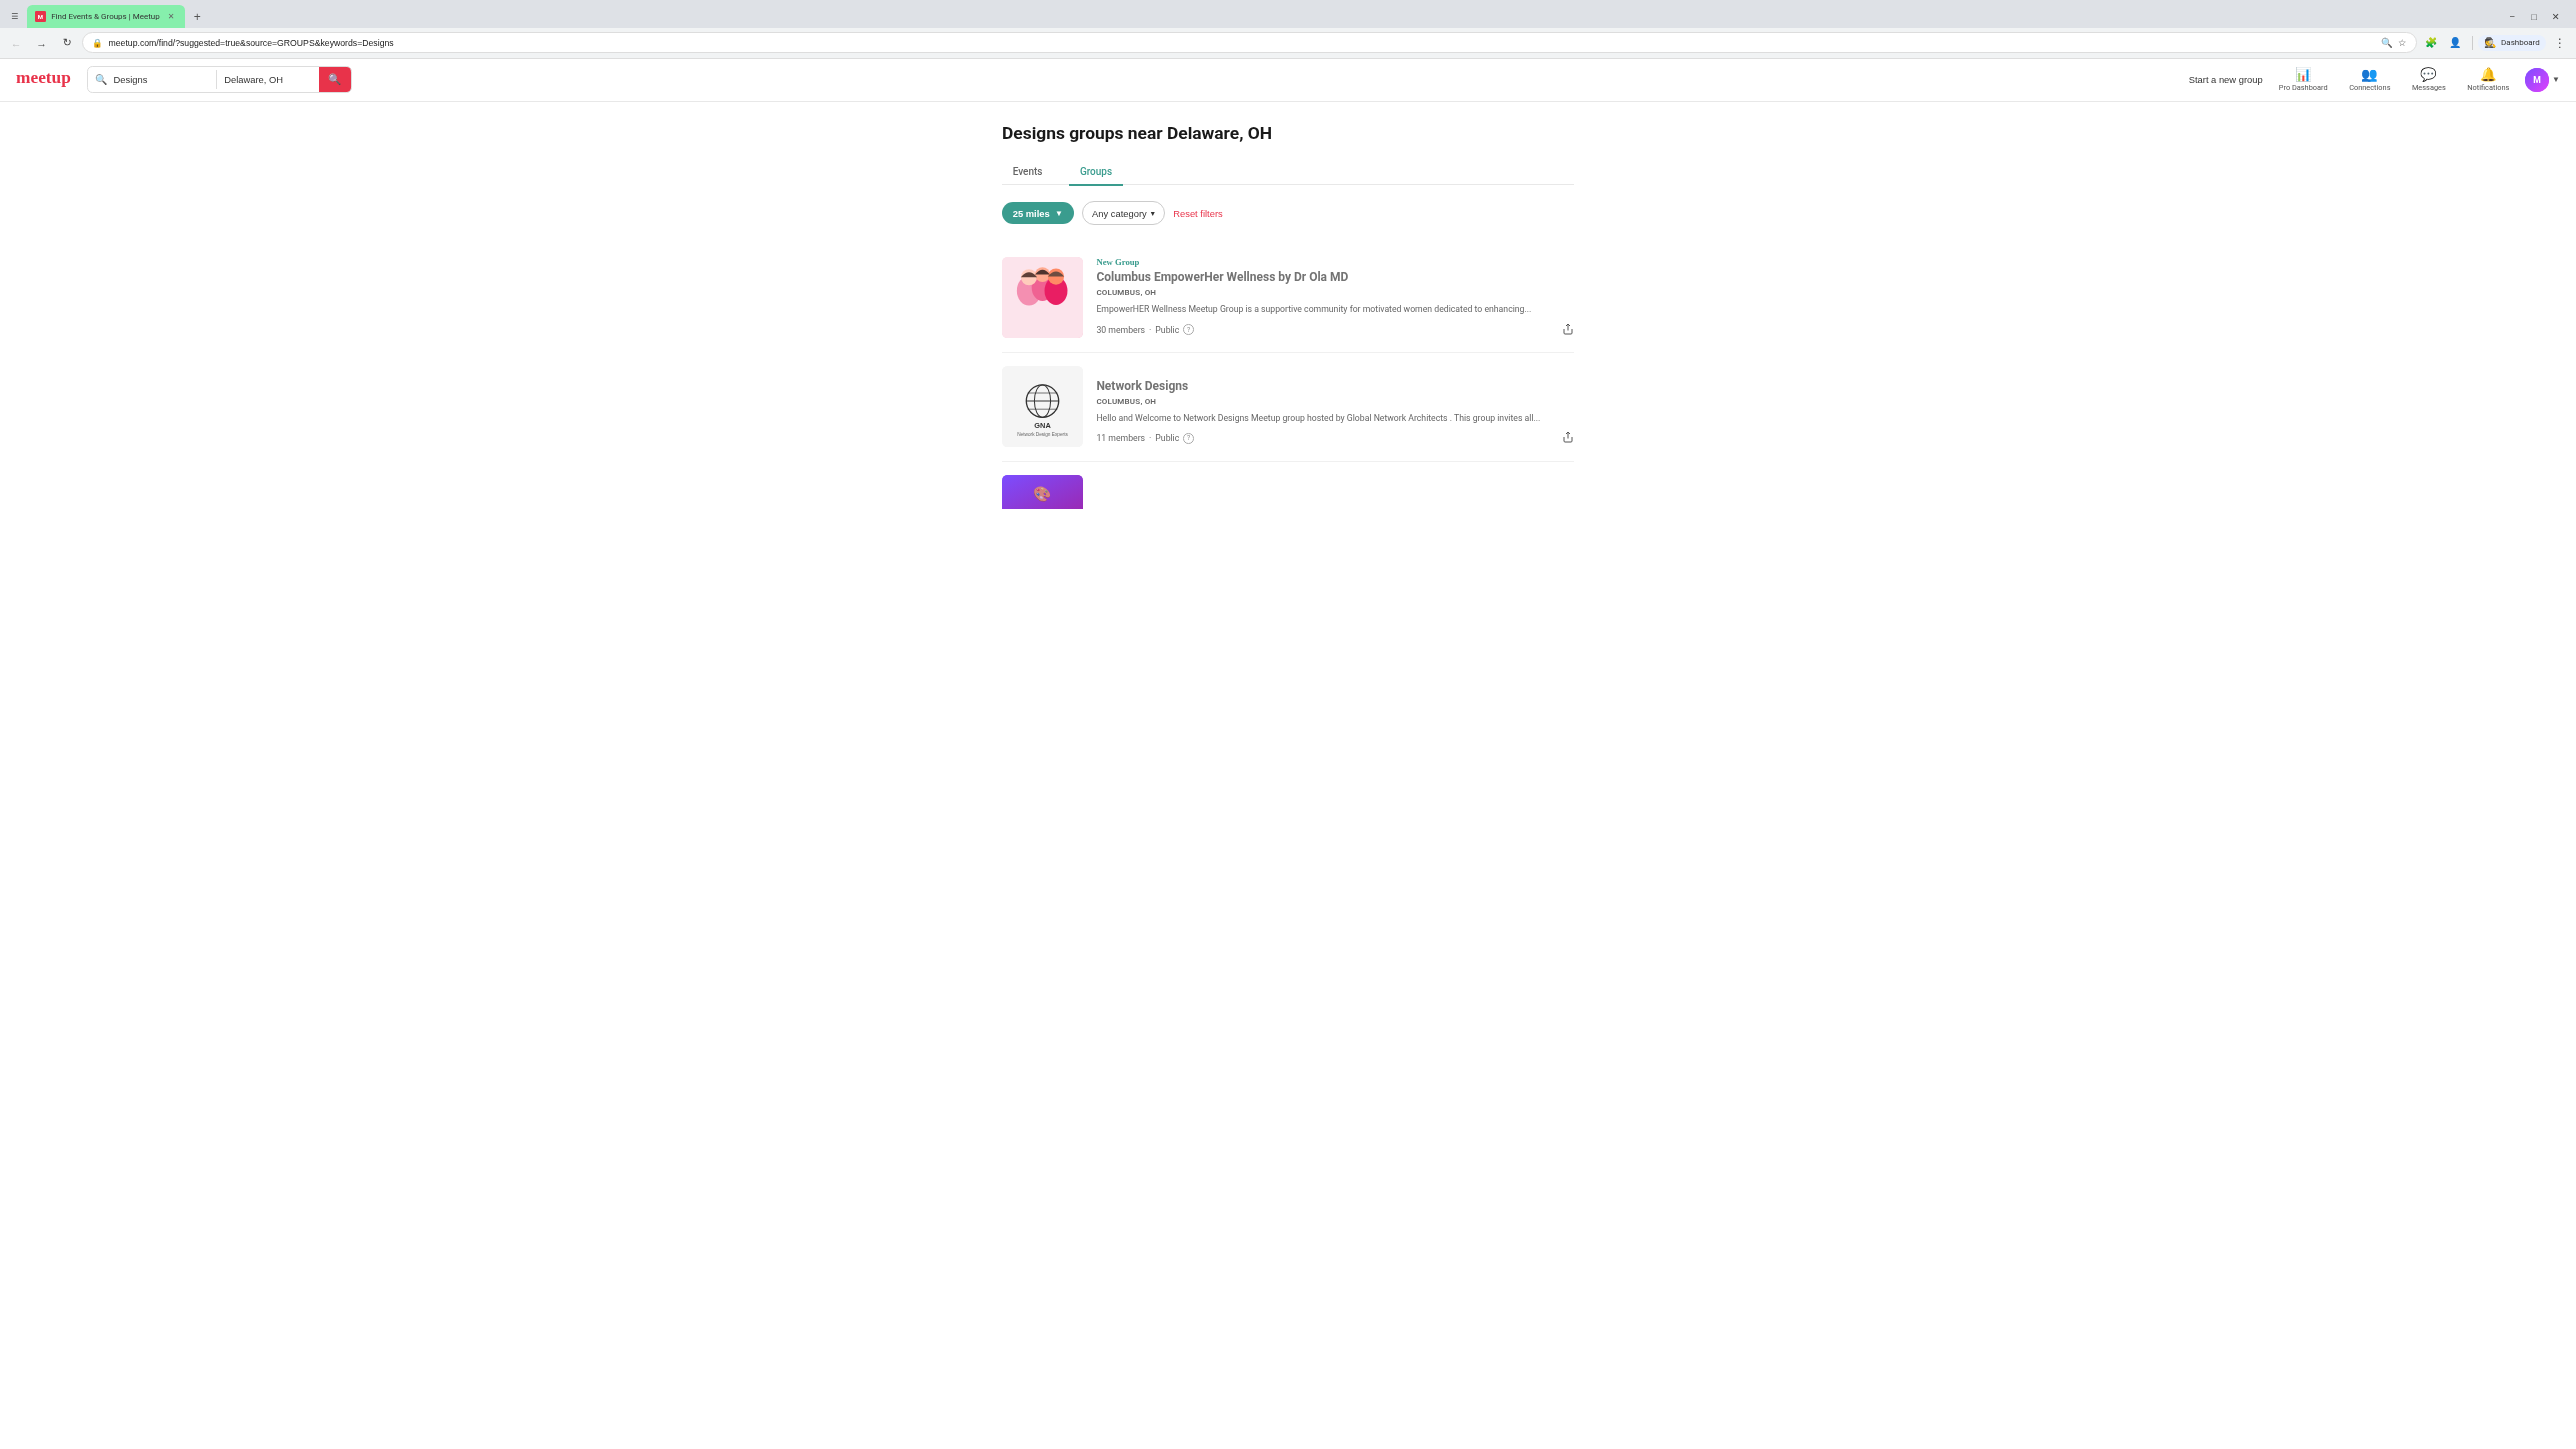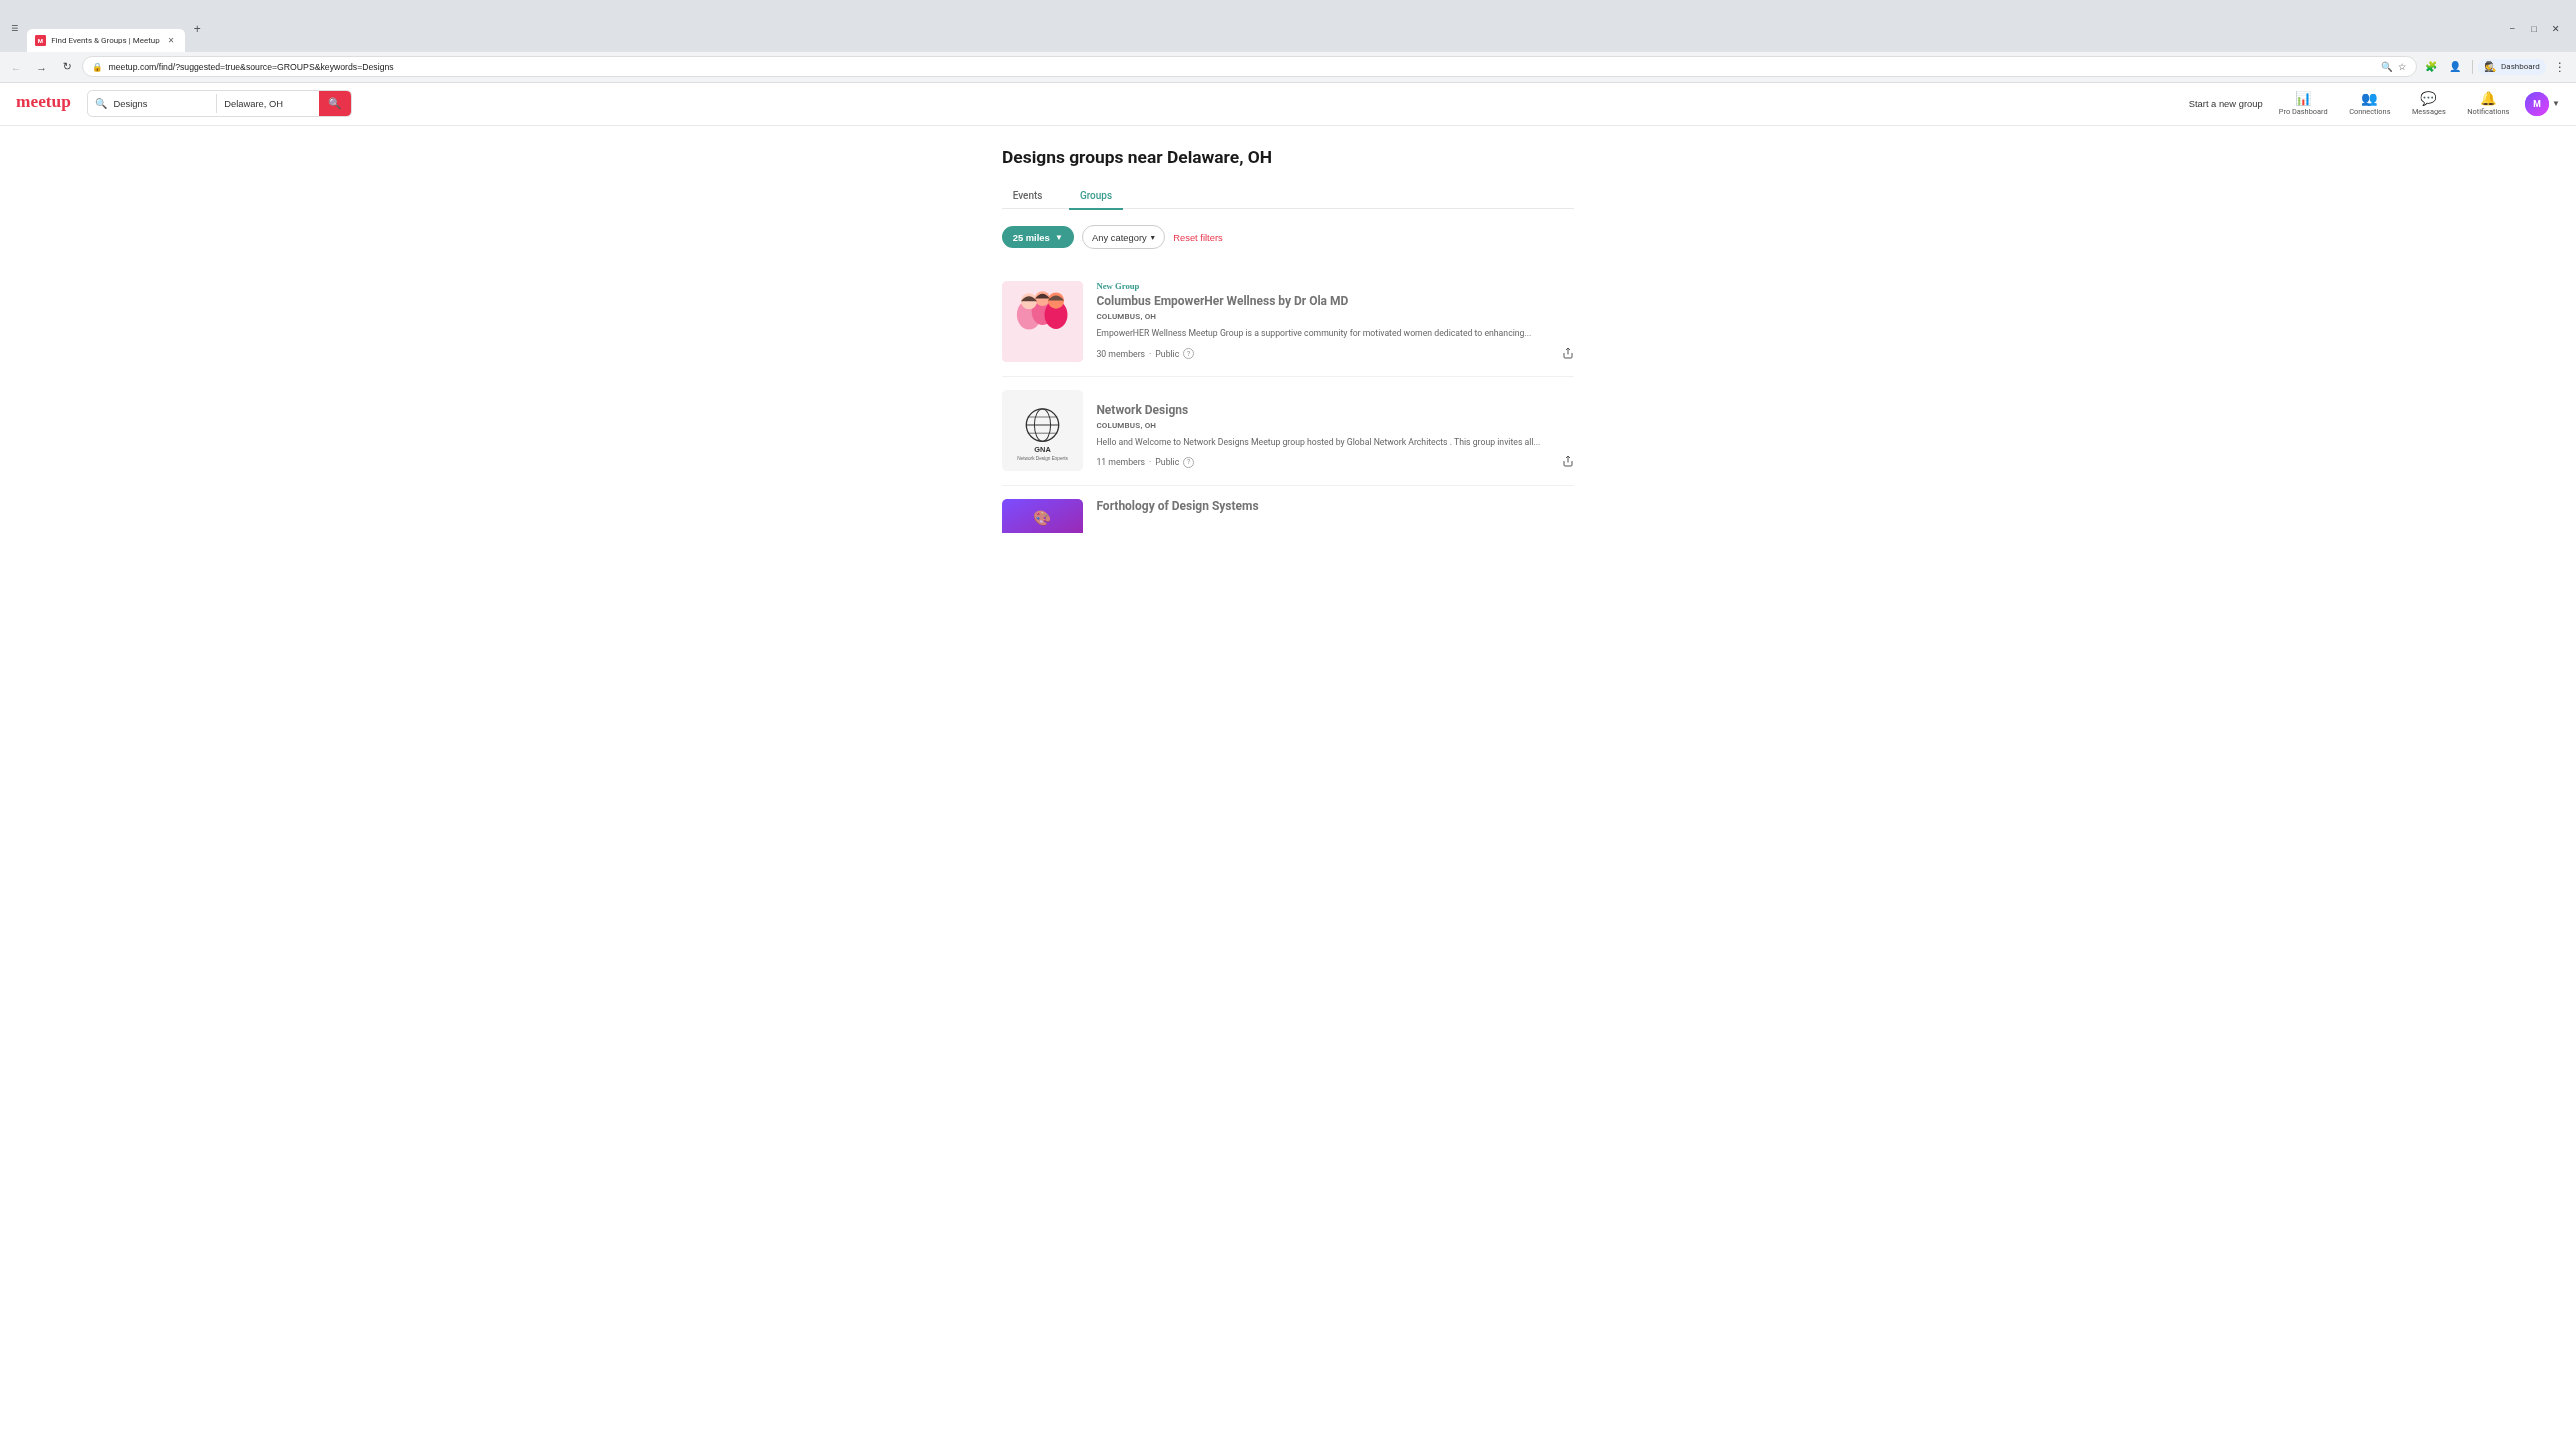--- a/index.html
+++ b/index.html
@@ -21,29 +21,28 @@
       width: 19px; height: 19px;
       border-radius: 50%;
       border: none;
       background: transparent;
       cursor: pointer;
       display: flex; align-items: center; justify-content: center;
       font-size: 8px; color: #444;
     }
     .tab {
       display: flex; align-items: center; gap: 5.4px;
-      background: #ffffff;
+      background: #86efac;
       border-radius: 5.4px 5.4px 0 0;
       padding: 5.4px 8px;
       font-size: 8.7px;
       min-width: 121px;
       max-width: 161px;
       cursor: pointer;
       position: relative;
-      margin-top: 24px;
     }
     .tab .favicon {
       width: 10.7px; height: 10.7px;
       background: #e8334a;
       border-radius: 1.3px;
       display: flex; align-items: center; justify-content: center;
       color: white; font-size: 6px; font-weight: bold;
     }
     .tab .tab-title { flex: 1; font-size: 8px; color: #333; white-space: nowrap; overflow: hidden; text-overflow: ellipsis; }
     .tab .tab-close {
@@ -554,20 +553,17 @@
           <rect width="120" height="60" fill="url(#purpleGrad)"></rect>
           <defs>
             <linearGradient id="purpleGrad" x1="0%" y1="0%" x2="100%" y2="100%">
               <stop offset="0%" style="stop-color:#7c4dff"></stop>
               <stop offset="100%" style="stop-color:#9c27b0"></stop>
             </linearGradient>
           </defs>
           <text x="60" y="36" text-anchor="middle" fill="rgba(255,255,255,0.7)" font-size="22">🎨</text>
         </svg>
       </div>
-      <div class="group-info">
-        <div class="group-name">Forthology of Design Systems</div>
-      </div>
     </div>
 
   </div>
 </div>
 
 
 </body></html>

